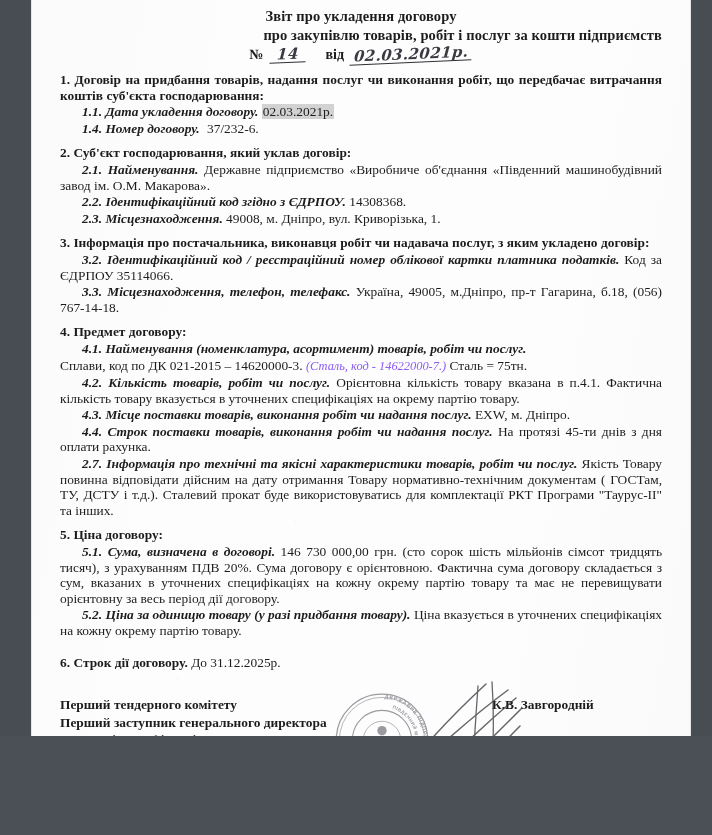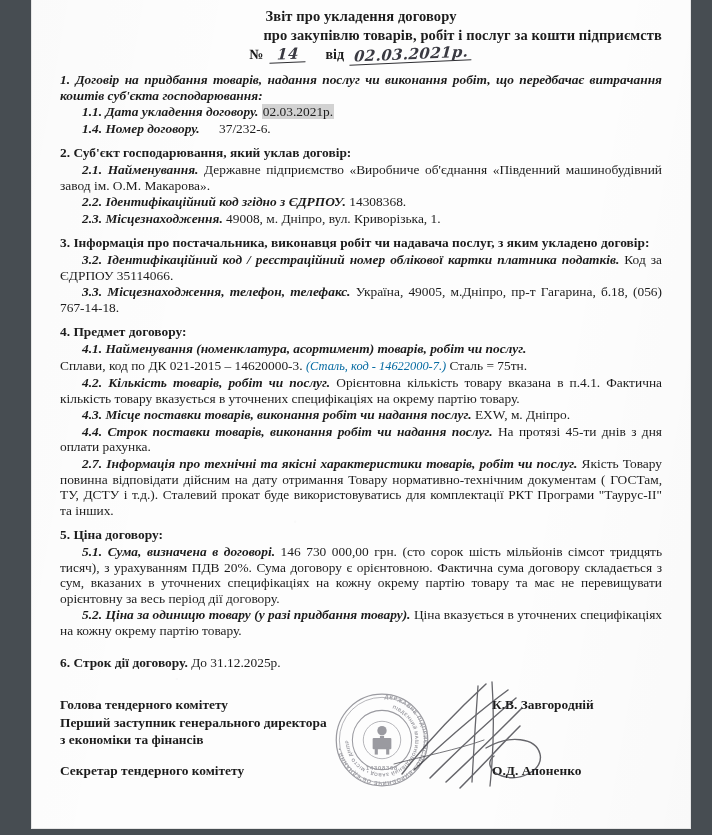--- a/index.html
+++ b/index.html
@@ -10,21 +10,21 @@
     width: 712px;
     height: 835px;
     background: #4a5055;
     font-family: "Liberation Serif", "DejaVu Serif", serif;
     overflow: hidden;
   }
 
   #viewport {
     position: relative;
     width: 712px;
-    height: 835px;
+    height: 736px;
     background: #474d52;
     overflow: hidden;
   }
 
   
   #page {
     position: absolute;
     left: 32px;
     top: 0px;
     width: 658px;
@@ -115,21 +115,21 @@
   .sub {
     font-size: 13.4px;
     line-height: 15.6px;
     text-align: justify;
     text-indent: 22px;
   }
   .sub-noind {
     text-indent: 0;
   }
   .it { font-style: italic; font-weight: bold; }
-  .itlight { font-style: italic; font-weight: normal; color: #0369a1; font-size: 12.4px; }
+  .itlight { font-style: italic; font-weight: normal; color: #8b5cf6; font-size: 12.4px; }
   .hl {
     background: #d2d2d2;
     padding: 0 1px;
   }
   .tight { margin-top: 1px; }
 
   
   .sig-block {
     position: relative;
     margin-top: 26px;
@@ -177,28 +177,28 @@
       <div class="doc-title">Звіт про укладення договору</div>
       <div class="doc-subtitle">про закупівлю товарів, робіт і послуг за кошти підприємств</div>
 
       <div class="numline">
         <span class="lbl">№</span>
         <span class="hw">14</span>
         <span class="lbl" style="margin-left:14px;">від</span>
         <span class="hw date">02.03.2021р.</span>
       </div>
 
-      <div class="clause clause-head" style="text-align:justify;font-style:italic;">1. Договір на придбання товарів, надання послуг чи виконання робіт, що передбачає витрачання коштів суб'єкта господарювання:</div>
+      <div class="clause clause-head" style="text-align:justify;">1. Договір на придбання товарів, надання послуг чи виконання робіт, що передбачає витрачання коштів суб'єкта господарювання:</div>
       <div class="sub tight">
         <span class="it">1.1. Дата укладення договору.</span>
         <span class="hl">02.03.2021р.</span>
       </div>
       <div class="sub tight">
         <span class="it">1.4. Номер договору.</span>
-        <span style="margin-left:16px;">37/232-6.</span>
+        <span style="margin-left:4px;">37/232-6.</span>
       </div>
 
       <div class="clause clause-head">2. Суб'єкт господарювання, який уклав договір:</div>
       <div class="sub tight">
         <span class="it">2.1.     Найменування.</span>
         <span>Державне підприємство «Виробниче об'єднання «Південний машинобудівний завод ім. О.М. Макарова».</span>
       </div>
       <div class="sub tight">
         <span class="it">2.2. Ідентифікаційний код згідно з ЄДРПОУ.</span>
         <span>14308368.</span>
@@ -297,21 +297,21 @@
             <path d="M 70,110 C 92,88 112,66 130,48"></path>
             <path d="M 88,8 C 86,36 84,66 82,104" stroke-width="1.3"></path>
             <path d="M 102,4 C 104,34 104,70 100,108" stroke-width="1.3"></path>
             <path d="M 96,70 C 120,56 146,60 150,76 C 154,92 130,104 112,98 C 100,94 96,84 104,78" stroke-width="1.4"></path>
             <path d="M 4,86 C 34,78 66,72 94,62" stroke-width="0.9"></path>
           </g>
         </svg>
 
         <div class="sig-row">
           <div class="sig-left">
-            <div>Голова тендерного комітету</div>
+            <div>Перший тендерного комітету</div>
             <div>Перший заступник генерального директора</div>
             <div>з економіки та фінансів</div>
           </div>
           <div class="sig-right">К.В. Завгородній</div>
         </div>
 
         <div class="sig-gap"></div>
 
         <div class="sig-row">
           <div class="sig-left">

